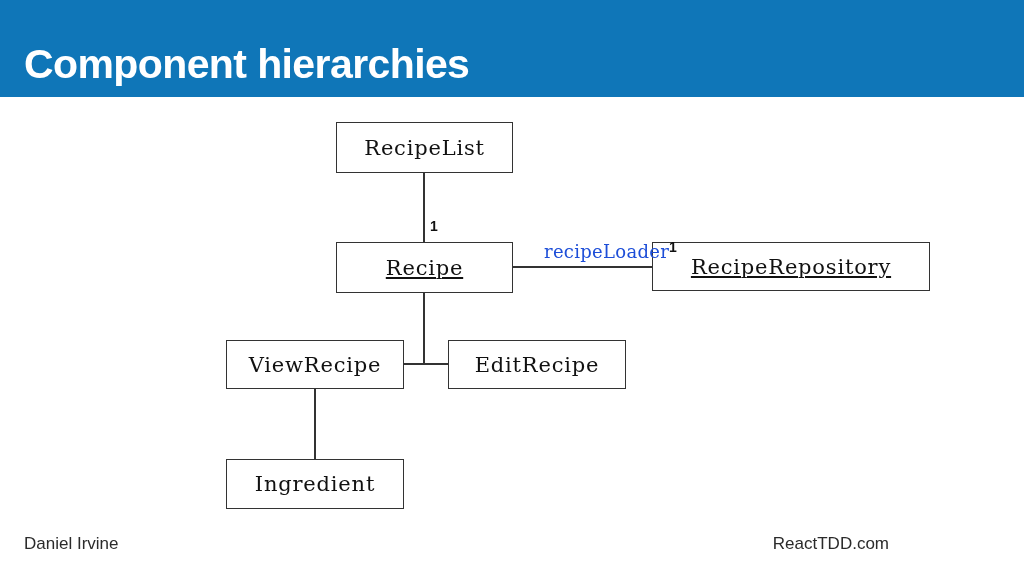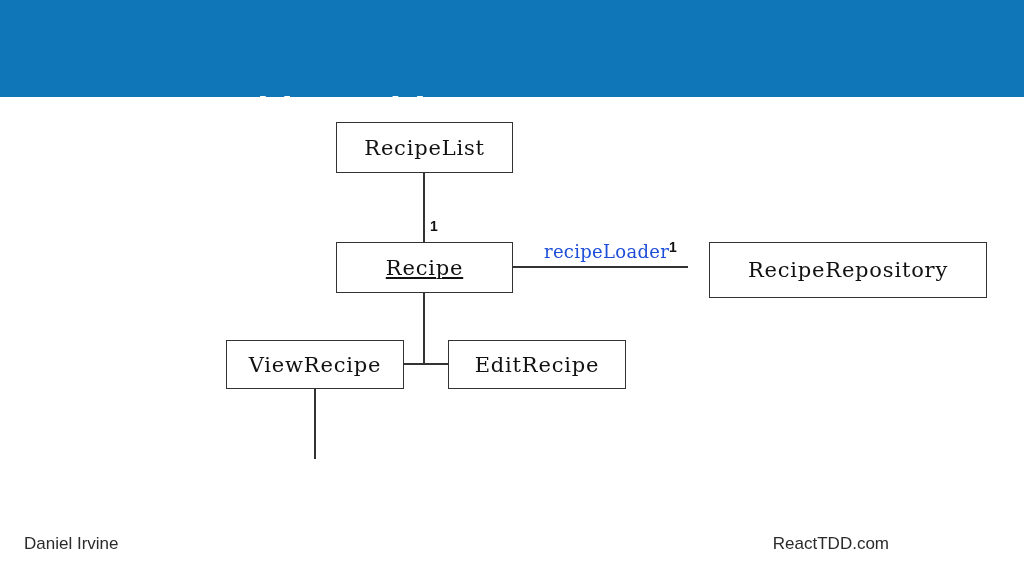--- a/index.html
+++ b/index.html
@@ -30,21 +30,20 @@
     position: absolute;
     left: 24px;
     top: 44px;
     font-family: "Liberation Sans", sans-serif;
     font-size: 41px;
     font-weight: bold;
     color: #ffffff;
     letter-spacing: -0.6px;
     line-height: 1;
     white-space: nowrap;
-    margin-top: 48px;
   }
 
   
   .diagram {
     position: absolute;
     left: 0;
     top: 97px;
     width: 1024px;
     height: 420px;
     margin-left: 36px;
@@ -154,32 +153,35 @@
   </svg>
 
   <div class="node-box" style="left:300px; top:25px; width:177px; height:51px;">
     <span class="node-label">RecipeList</span>
   </div>
 
   <div class="node-box" style="left:300px; top:145px; width:177px; height:51px;text-decoration:underline;">
     <span class="node-label">Recipe</span>
   </div>
 
-  <div class="node-box" style="left:673px; top:145px; width:278px; height:56px;">
+  <div class="node-box" style="left:616px; top:145px; width:278px; height:49px;text-decoration:underline;">
     <span class="node-label">RecipeRepository</span>
   </div>
 
   <div class="node-box" style="left:190px; top:243px; width:178px; height:49px;">
     <span class="node-label">ViewRecipe</span>
   </div>
 
   <div class="node-box" style="left:412px; top:243px; width:178px; height:49px;">
     <span class="node-label">EditRecipe</span>
   </div>
 
+  <div class="node-box" style="left:190px; top:362px; width:178px; height:50px;">
+    <span class="node-label">Ingredient</span>
+  </div>
 
   <div class="multiplicity" style="left:394px; top:121px;">1</div>
 
   <div class="edge-text" style="left:508px; top:144px;">recipeLoader</div>
 
   <div class="multiplicity" style="left:633px; top:142px;">1</div>
 
 </div>
 
 <div class="footer">

